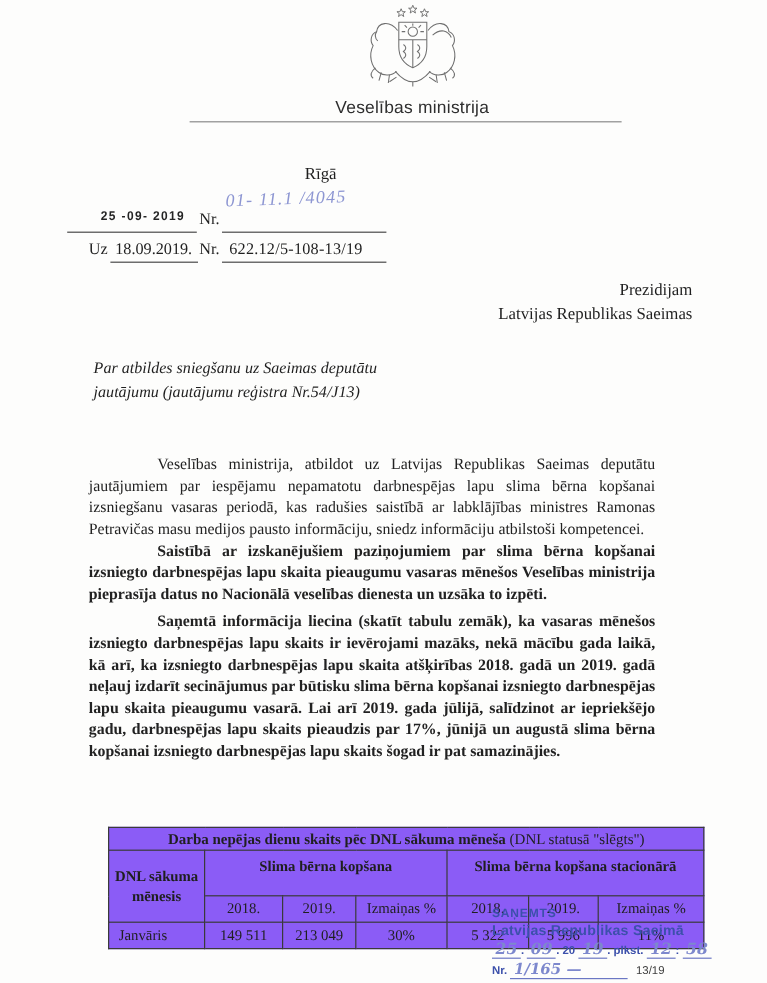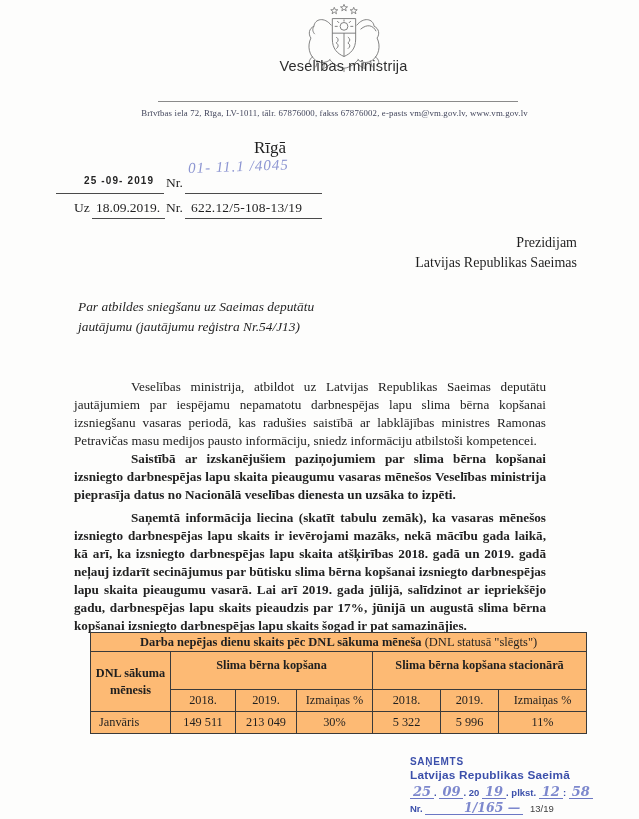--- a/index.html
+++ b/index.html
@@ -3,27 +3,27 @@
 <meta charset="utf-8">
 <style>
   * { margin:0; padding:0; box-sizing:border-box; }
   html,body { width:639px; height:819px; }
   body { background:#ffffff; font-family:"Liberation Serif", serif; color:#1f1f1f; }
   .page { position:relative; width:639px; height:819px; background:#fdfdfc; overflow:hidden; }
 
   
   .arms { position:absolute; left:300px; top:4px; width:88px; height:70px; }
   .arms svg { width:100%; height:100%; stroke:#6f6f6f; fill:none; stroke-width:0.9; }
-  .org-name { position:absolute; top:58px; left:0; width:100%; text-align:center; padding-left:48px;
+  .org-name { position:absolute; top:82px; left:0; width:100%; text-align:center; padding-left:48px;
               font-family:"Liberation Sans", sans-serif; font-size:14.5px; color:#2e2e2e; letter-spacing:0.2px; }
   .lh-rule { position:absolute; top:101px; left:158px; width:360px; border-top:1.6px solid #8a8a8a; }
   .contact { position:absolute; top:108px; left:0; width:100%; text-align:center; padding-left:30px;
              font-size:8.8px; color:#43465c; letter-spacing:0.15px; }
 
-  .city { position:absolute; left:254px; top:138px; font-size:17px; }
+  .city { position:absolute; left:254px; top:138px; font-size:14px; }
 
   
   .ref { font-size:13.5px; position:absolute; }
   .date-stamp { position:absolute; left:84px; top:174px; font-family:"Liberation Sans", sans-serif;
                 font-weight:700; font-size:10.5px; letter-spacing:1.2px; color:#242424;
                 transform:scaleX(0.95); transform-origin:left; }
   .blank-line { position:absolute; border-bottom:1.2px solid #4a4a4a; height:0; }
   .ul-a { left:56px;  top:193px; width:108px; }
   .ul-b { left:185px; top:193px; width:137px; }
   .ul-c { left:92px;  top:218px; width:73px;  }
@@ -45,41 +45,41 @@
              font-size:13.4px; line-height:19.5px; }
 
   
   .body-text { position:absolute; left:74px; top:378px; width:472px; font-size:13.2px;
                line-height:18px; text-align:justify; color:#222; }
   .body-text p { text-indent:57px; }
   .body-text p + p { margin-top:0;font-weight:bold; }
   .body-text p.p3 { margin-top:5px; }
 
   
-  table.dnl { position:absolute; left:90px; top:632px; width:496px; border-collapse:collapse;
-              table-layout:fixed; font-size:12.3px; background:#fdba74; }
+  table.dnl { position:absolute; left:90px; top:689px; width:496px; border-collapse:collapse;
+              table-layout:fixed; font-size:12.3px; background:#8b5cf6; }
   table.dnl th, table.dnl td { border:1px solid #3a3a3a; text-align:center; padding:1px 2px; font-weight:400; }
   table.dnl .tbl-title { height:19px; font-size:12.5px; }
   table.dnl .tbl-title b { font-weight:700; }
   table.dnl .grp { height:38px; vertical-align:top; padding-top:6px; font-weight:700; }
   table.dnl .month-hd { font-weight:700; vertical-align:middle; line-height:1.35; }
   table.dnl .sub { height:22px; }
   table.dnl .data td { height:22px; }
   table.dnl .data td:first-child { text-align:left; padding-left:8px; }
 
   
   .stamp { position:absolute; left:410px; top:756px; width:228px;
            font-family:"Liberation Sans", sans-serif; color:#3c50ab; }
   .stamp .s1 { font-size:10px; font-weight:700; letter-spacing:0.7px; }
   .stamp .s2 { font-size:11.8px; font-weight:700; margin-top:1px; letter-spacing:0.2px; }
   .stamp .sline { margin-top:4px; font-size:9.5px; font-weight:600; white-space:nowrap; }
   .hw { font-family:"DejaVu Serif", serif; font-style:italic; font-size:13px; color:#7d88cd;
         border-bottom:1px solid #6b77c4; padding:0 3px; display:inline-block; line-height:12px; }
   .stamp .nrline { margin-top:3px; font-size:9.5px; font-weight:600; white-space:nowrap; }
-  .hw-slot { display:inline-block; width:98px; border-bottom:1px solid #6b77c4; text-align:right; }
+  .hw-slot { display:inline-block; width:98px; border-bottom:1px solid #6b77c4; text-align:left; }
   .hw-slot .hw { border-bottom:none; font-size:12.5px; }
   .page-ref { color:#3f3f3f; margin-left:4px; font-weight:400;margin-top:36px; }
 </style>
 </head>
 <body>
 
 <div class="page">
 
   <div class="arms">
     <svg viewBox="0 0 90 72" aria-hidden="true">
@@ -99,21 +99,20 @@
 
       <path d="M58,22 C65,13 75,15 76,23 C81,25 82,31 79,35 C83,43 81,53 74,58 C70,61 63,61 59,57"></path>
       <path d="M62,26 C69,20 75,22 78,28 M72,58 l2,7 M65,60 l1,7 M77,54 c4,3 5,7 2,9"></path>
 
       <path d="M30,57 C36,64 42,66 45,66 C48,66 54,64 60,57"></path>
       <path d="M31,62 l-6,4 M59,62 l6,4 M45,66 v4"></path>
     </svg>
   </div>
   <div class="org-name">Veselības ministrija</div>
   <div class="lh-rule"></div>
-  <div class="contact">Brīvības iela 72, Rīga, LV-1011, tālr. 67876000, fakss 67876002, e-pasts vm@vm.gov.lv, www.vm.gov.lv</div>
 
   <div class="city">Rīgā</div>
 
   <div class="date-stamp">25 -09- 2019</div>
   <div class="blank-line ul-a"></div>
   <span class="ref nr1">Nr.</span>
   <div class="hw-big">01- 11.1 /4045</div>
   <div class="blank-line ul-b"></div>
   <span class="ref uz">Uz</span>
   <span class="ref reply-date">18.09.2019.</span>

